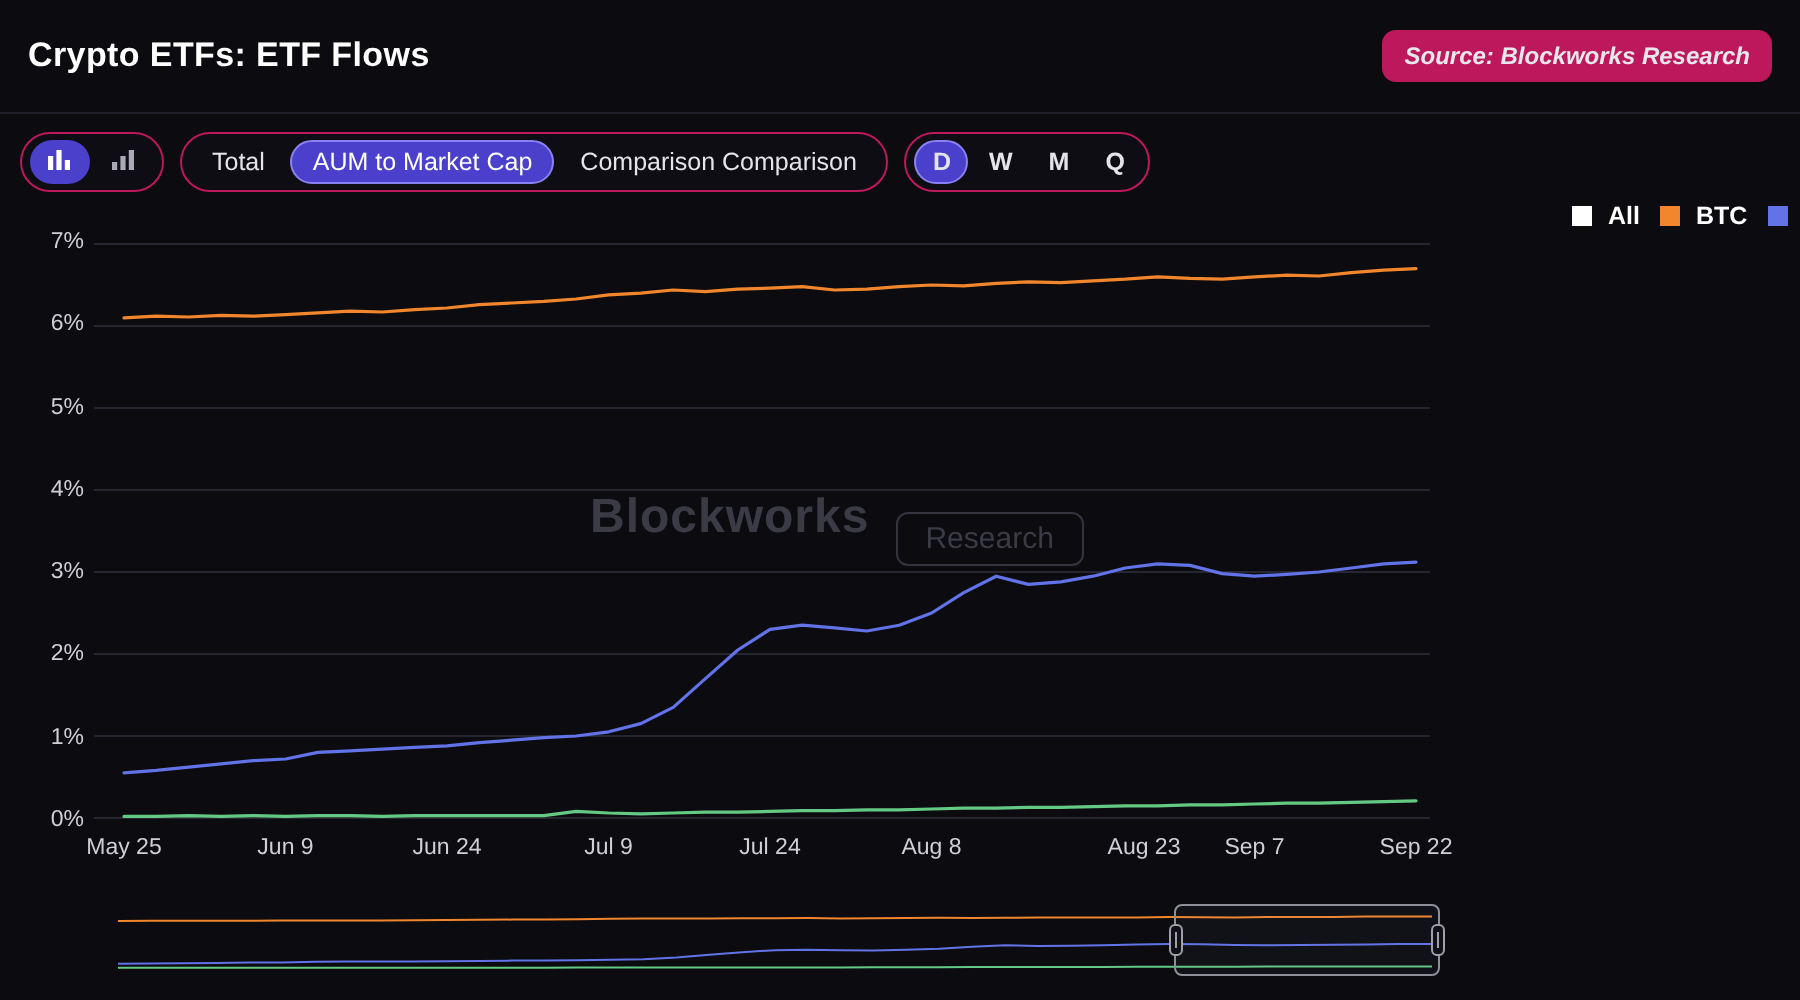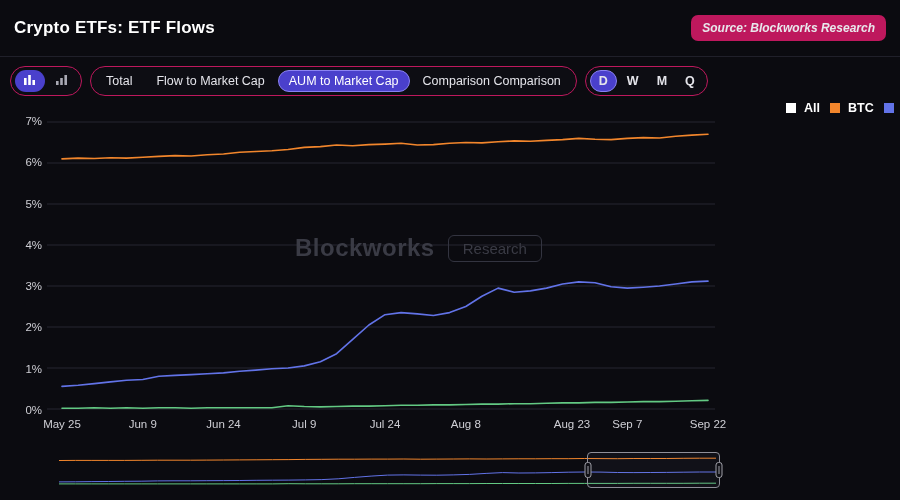--- a/index.html
+++ b/index.html
@@ -43,21 +43,21 @@
     position:absolute; left:10px; top:115px; width:32px; height:301px;
     display:flex; flex-direction:column; justify-content:space-between; align-items:flex-end;
     font-size:11.5px; color:#cfcfd5;
   }
   .main-chart { position:absolute; left:47px; top:112px; }
   .x-axis { position:absolute; left:47px; top:418px; width:668px; height:14px; font-size:11.5px; color:#cfcfd5; }
   .x-tick { position:absolute; top:0; transform:translateX(-50%); white-space:nowrap;text-align:center; }
   
   .watermark { position:absolute; left:295px; top:234px; display:flex; align-items:center; gap:13px; pointer-events:none; }
   .wm-text { font-size:24px; font-weight:bold; color:#3a3b45; letter-spacing:.5px; }
-  .wm-badge { font-size:15px; color:#3a3b45; border:1.5px solid #333440; border-radius:6px; padding:4px 14px; }
+  .wm-badge { font-size:15px; color:#3a3b45; border:1.5px solid #333440; border-radius:6px; padding:4px 14px;margin-top:22px; }
   
   .legend { position:absolute; left:786px; top:101px; display:flex; flex-direction:row; gap:10px; }
   .legend-item { display:flex; align-items:center; gap:8px; font-size:12.5px; font-weight:bold; color:#fff; cursor:pointer; }
   .swatch { width:10px; height:10px; flex:none; }
   
   .navigator { position:absolute; left:55px; top:452px; width:665px; height:36px; }
   .nav-chart { position:absolute; left:0; top:0; }
   .brush {
     position:absolute; top:0; bottom:0;
     border:1px solid #8f8f99; border-radius:4px; background:rgba(140,140,170,0.05);
@@ -100,21 +100,20 @@
               <rect x="1" y="9" width="2.6" height="4" fill="#a9a9b4"></rect>
               <rect x="5.2" y="6" width="2.6" height="7" fill="#a9a9b4"></rect>
               <rect x="9.4" y="3" width="2.6" height="10" fill="#a9a9b4"></rect>
             </svg>
         </span>
       </div>
     </div>
 
     <div class="group">
       <div class="tab">Total</div>
-      <div class="tab">Flow to Market Cap</div>
       <div class="tab selected">AUM to Market Cap</div>
       <div class="tab">Comparison Comparison</div>
     </div>
 
     <div class="group">
       <div class="tf selected">D</div>
       <div class="tf">W</div>
       <div class="tf">M</div>
       <div class="tf">Q</div>
     </div>

